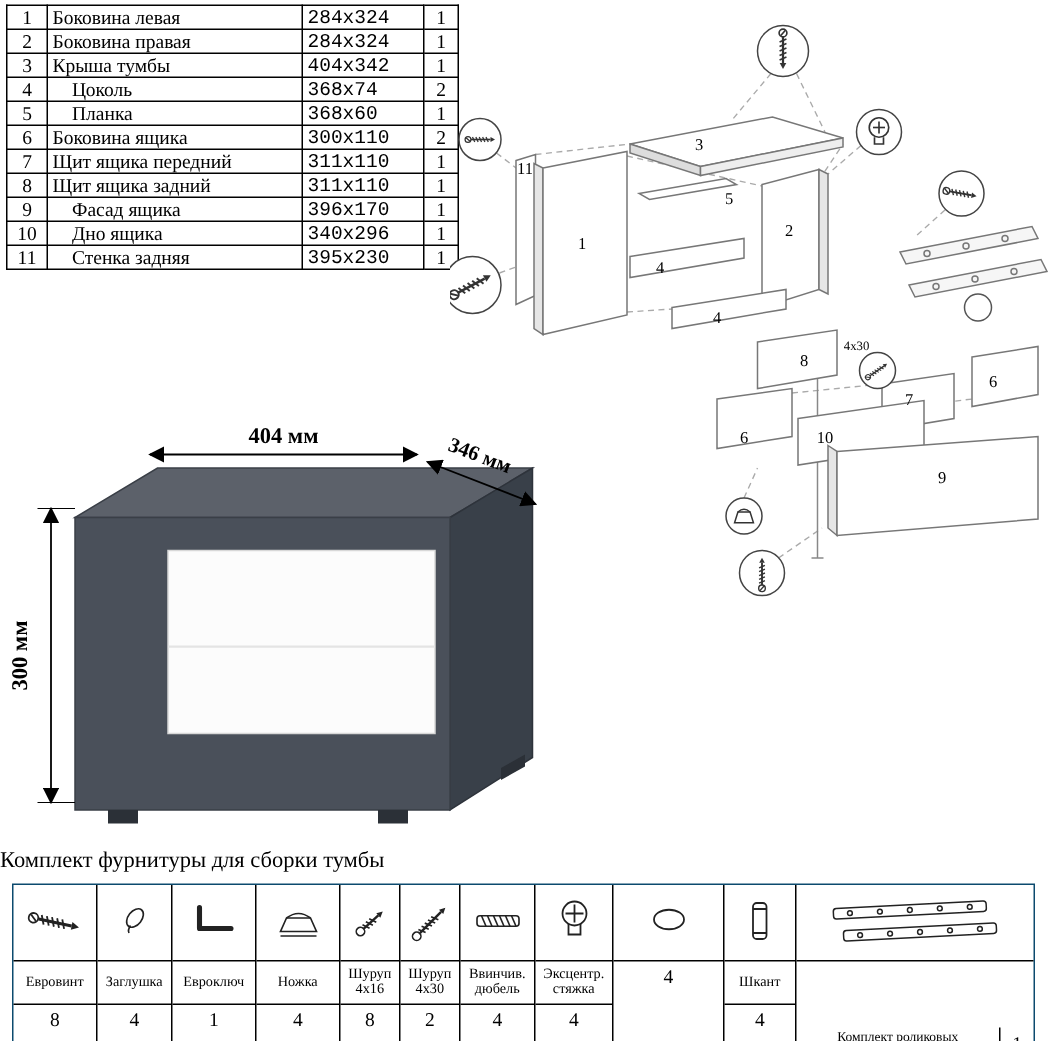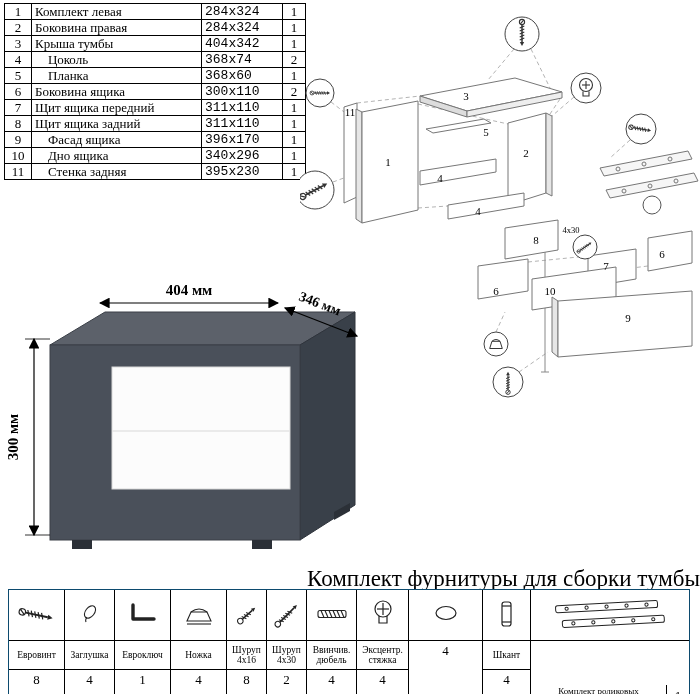--- a/index.html
+++ b/index.html
@@ -16,41 +16,41 @@
   .parts .c-qty{width:16px;text-align:center;}
   .parts tr.ind .c-name{padding-left:16px;}
   
   .diagram{position:absolute;left:300px;top:0;width:400px;height:410px;}
   .cabinet{position:absolute;left:0;top:283px;width:400px;height:285px;}
   .dim-text{font-weight:bold;font-size:15px;fill:#000;font-family:"Liberation Serif",serif;}
   .dim-text-sm{font-weight:bold;font-size:14px;fill:#000;font-family:"Liberation Serif",serif;}
   .dlabel{font-size:11px;fill:#000;font-family:"Liberation Serif",serif;}
   .dnote{font-size:8.5px;fill:#000;font-family:"Liberation Serif",serif;}
   
-  .hw-title{position:absolute;top:566px;left:0;width:100%;text-align:right;font-size:23px;}
+  .hw-title{position:absolute;top:566px;left:0;width:100%;text-align:left;font-size:15px;}
   .hw{position:absolute;left:8px;top:589px;width:682px;border:1px solid #0c4a6e;display:flex;box-sizing:border-box;background:#fff;}
   .hw-col{border-right:1px solid #000;display:flex;flex-direction:column;box-sizing:border-box;flex:0 0 auto;}
   .hw-col:last-child{border-right:none;flex:1 1 auto;gap:44px;}
   .hw-icon{height:50px;border-bottom:1px solid #000;display:flex;align-items:center;justify-content:center;overflow:hidden;}
   .hw-name{height:29px;border-bottom:1px solid #000;font-size:9.5px;display:flex;align-items:center;justify-content:center;text-align:center;padding:0 1px;line-height:1.1;box-sizing:border-box;}
   .hw-qty{height:20px;font-size:13px;display:flex;align-items:center;justify-content:center;}
   .hw-last-bottom{display:flex;flex:1;}
   .hw-name-last{flex:1;border-right:1px solid #000;font-size:9px;display:flex;align-items:center;justify-content:center;text-align:center;padding:1px 2px;line-height:1.15;}
   .hw-qty-last{width:22px;font-size:13px;display:flex;align-items:center;justify-content:center;}
 </style>
 </head>
 <body>
 
 <div>
 
   <table class="parts">
     <tbody>
       <tr>
           <td class="c-num">1</td>
-          <td class="c-name">Комплект левая</td>
+          <td class="c-name">Боковина левая</td>
           <td class="c-size">284x324</td>
           <td class="c-qty">1</td>
         </tr>
       <tr>
           <td class="c-num">2</td>
           <td class="c-name">Боковина правая</td>
           <td class="c-size">284x324</td>
           <td class="c-qty">1</td>
         </tr>
       <tr>

